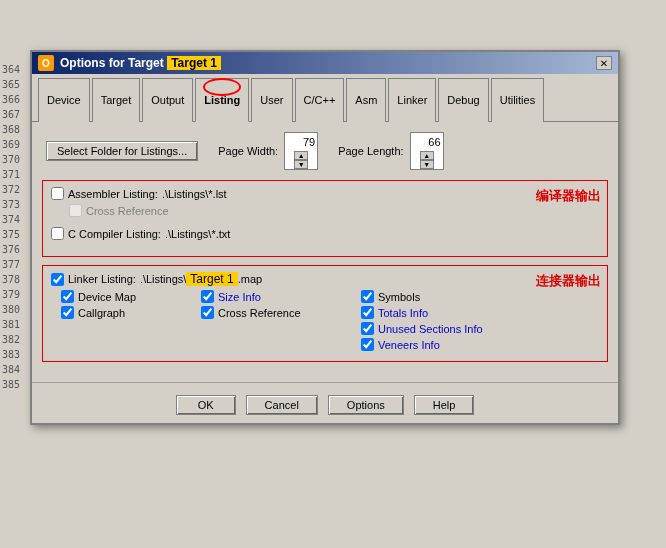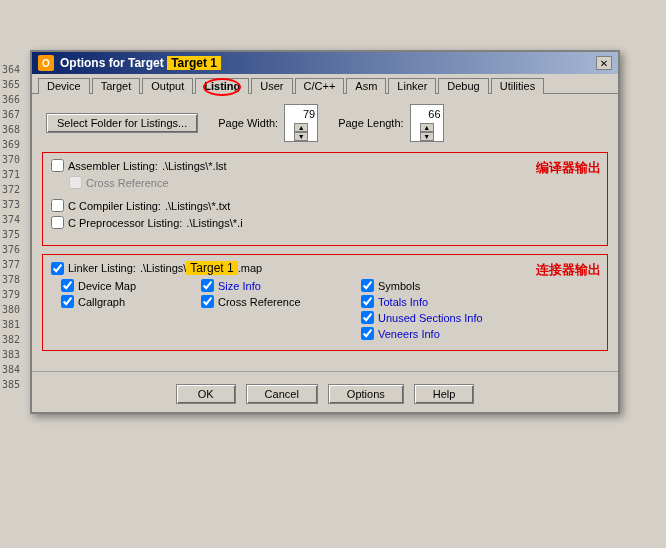--- a/index.html
+++ b/index.html
@@ -125,21 +125,21 @@
     
     .tabs-bar {
       display: flex;
       background: #d4d0c8;
       padding: 4px 6px 0;
       border-bottom: 1px solid #808080;
       flex-wrap: wrap;
     }
 
     .tab {
-      padding: 1px 8px;
+      padding: 15px 8px;
       background: #d4d0c8;
       border: 1px solid #808080;
       border-bottom: none;
       margin-right: 2px;
       cursor: pointer;
       font-size: 11px;
       color: #000;
       margin-bottom: -1px;
       position: relative;
     }
@@ -461,25 +461,20 @@
       </div>
 
       <div style="height:6px;"></div>
 
       <div class="checkbox-row">
         <input type="checkbox" style="">
         <span>C Compiler Listing:</span>
         <span>.\Listings\*.txt</span>
       </div>
 
-      <div class="checkbox-row">
-        <input type="checkbox" style="">
-        <span>C Preprocessor Listing:</span>
-        <span>.\Listings\*.i</span>
-      </div>
 
       <div style="height:6px;"></div>
     </div>
 
     <div class="section-box">
       <span class="section-label-cn">连接器输出</span>
 
       <div class="checkbox-row">
         <input type="checkbox" checked="" style="">
         <span>Linker Listing:</span>

